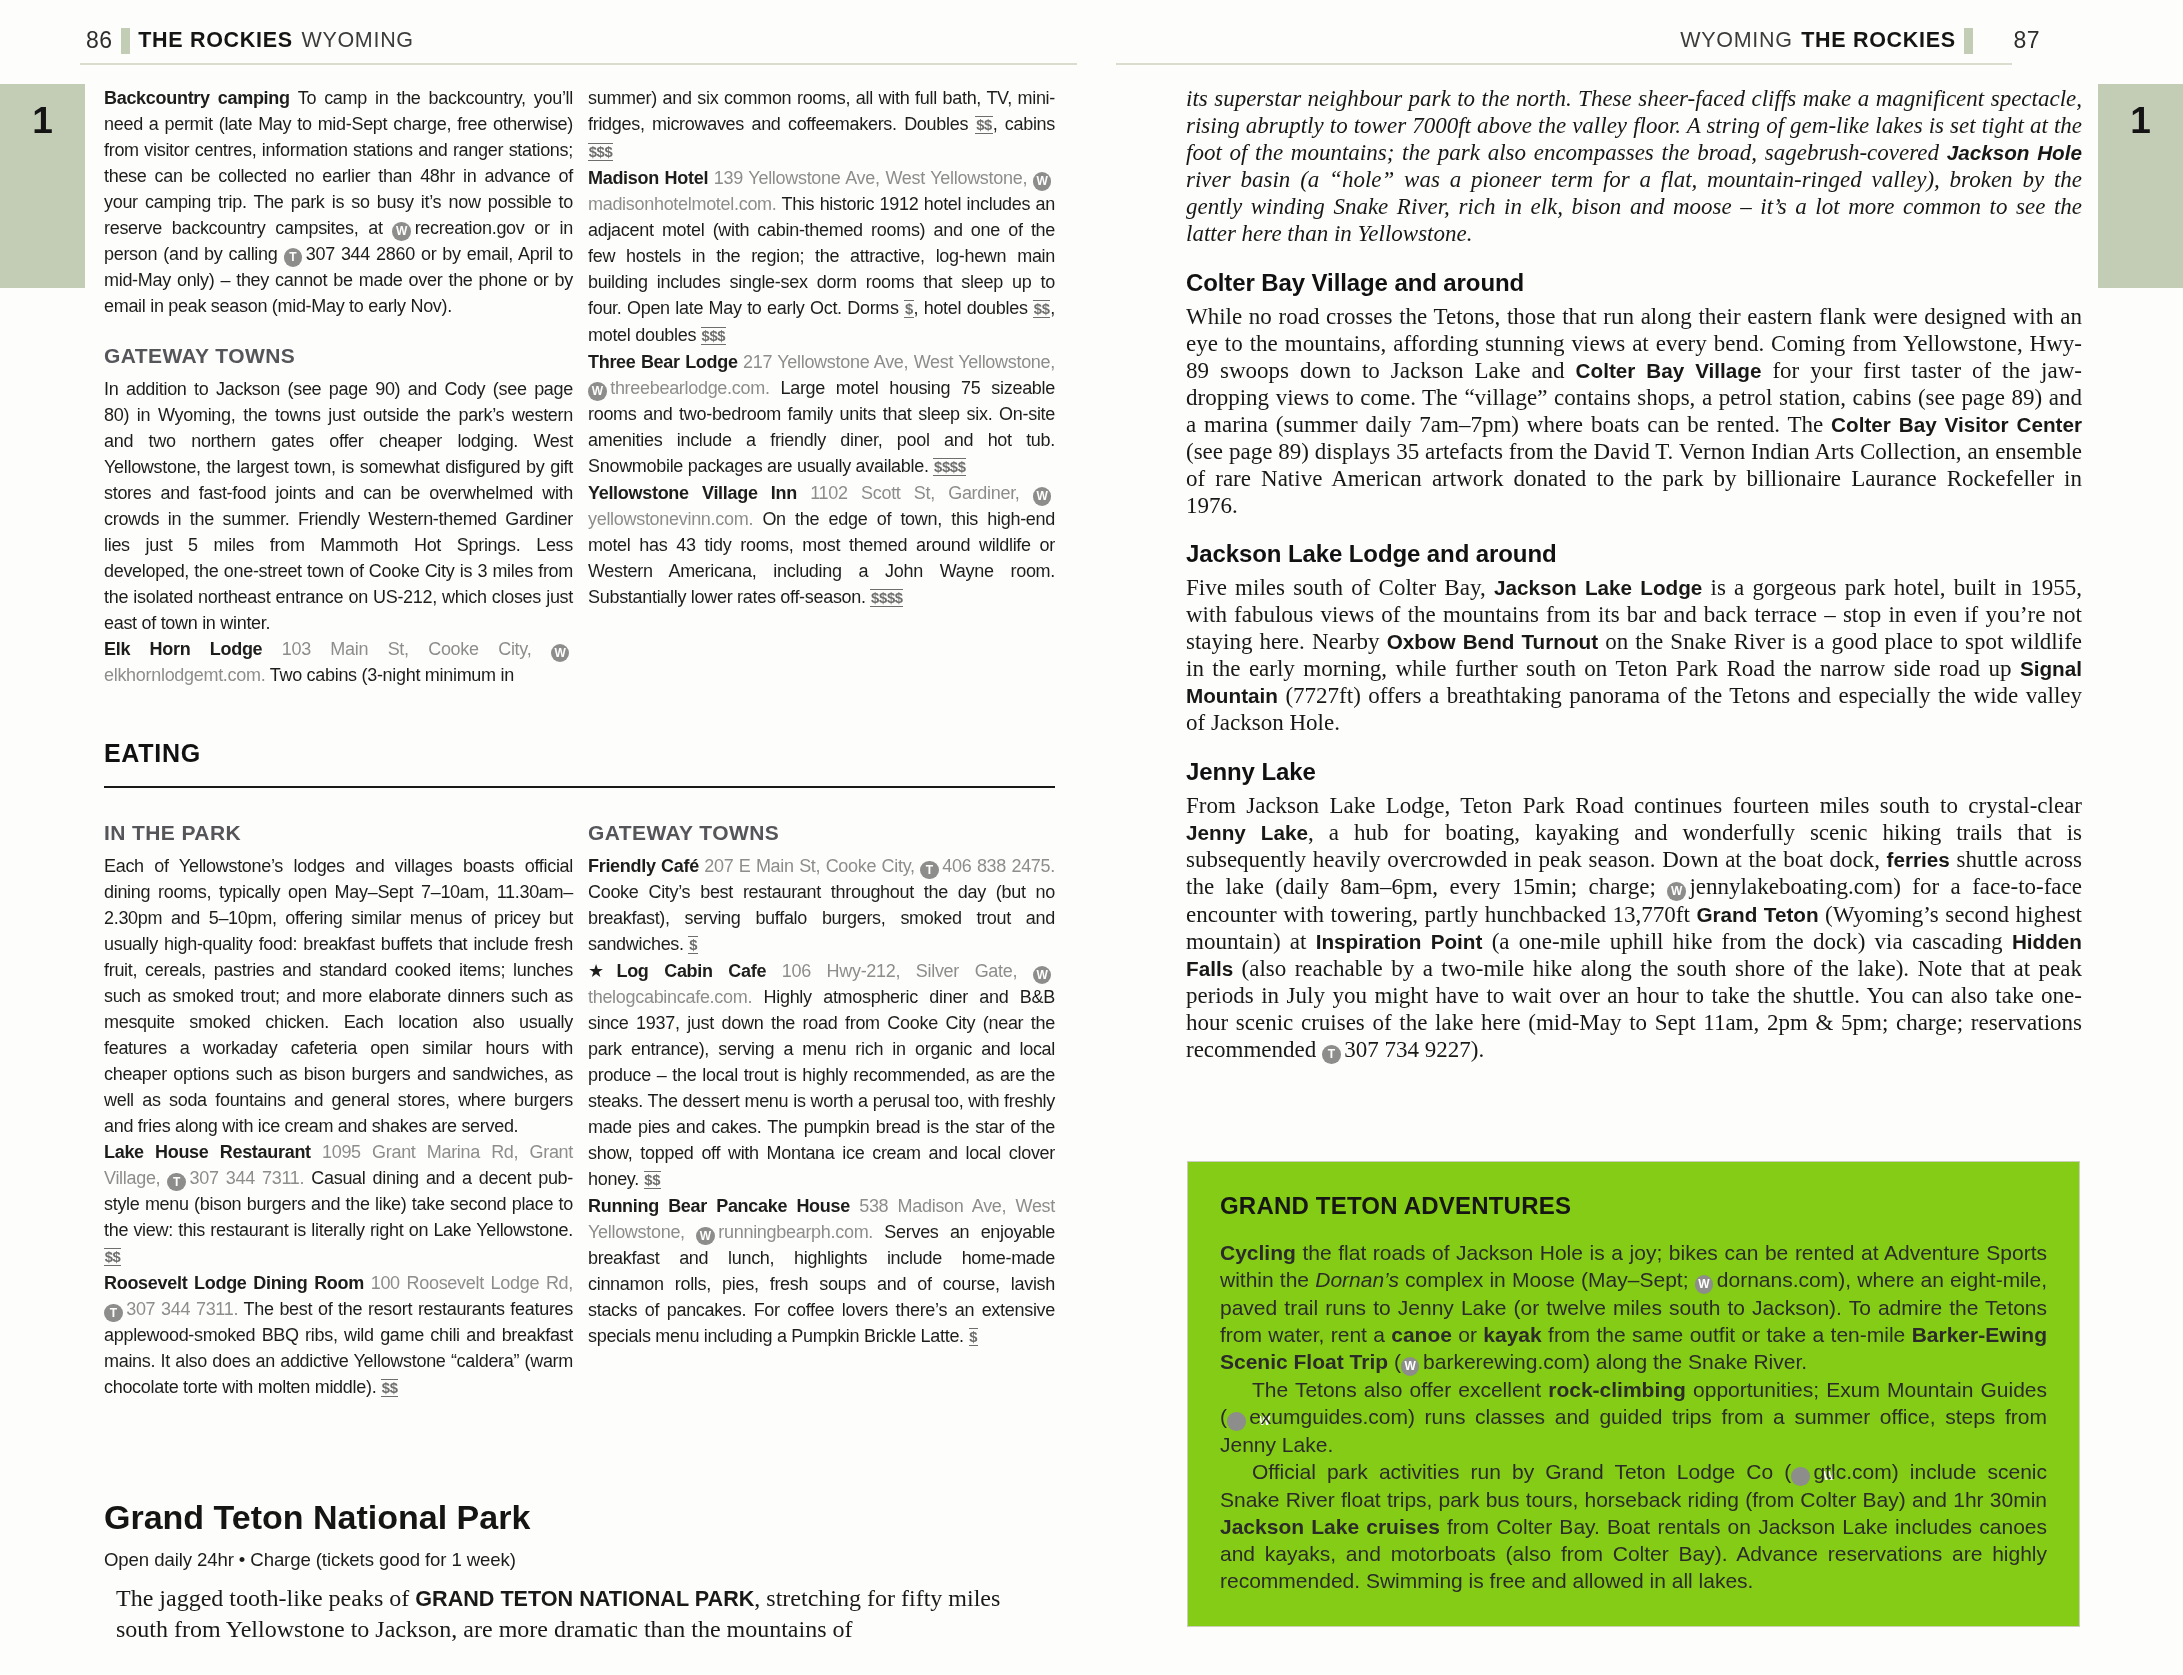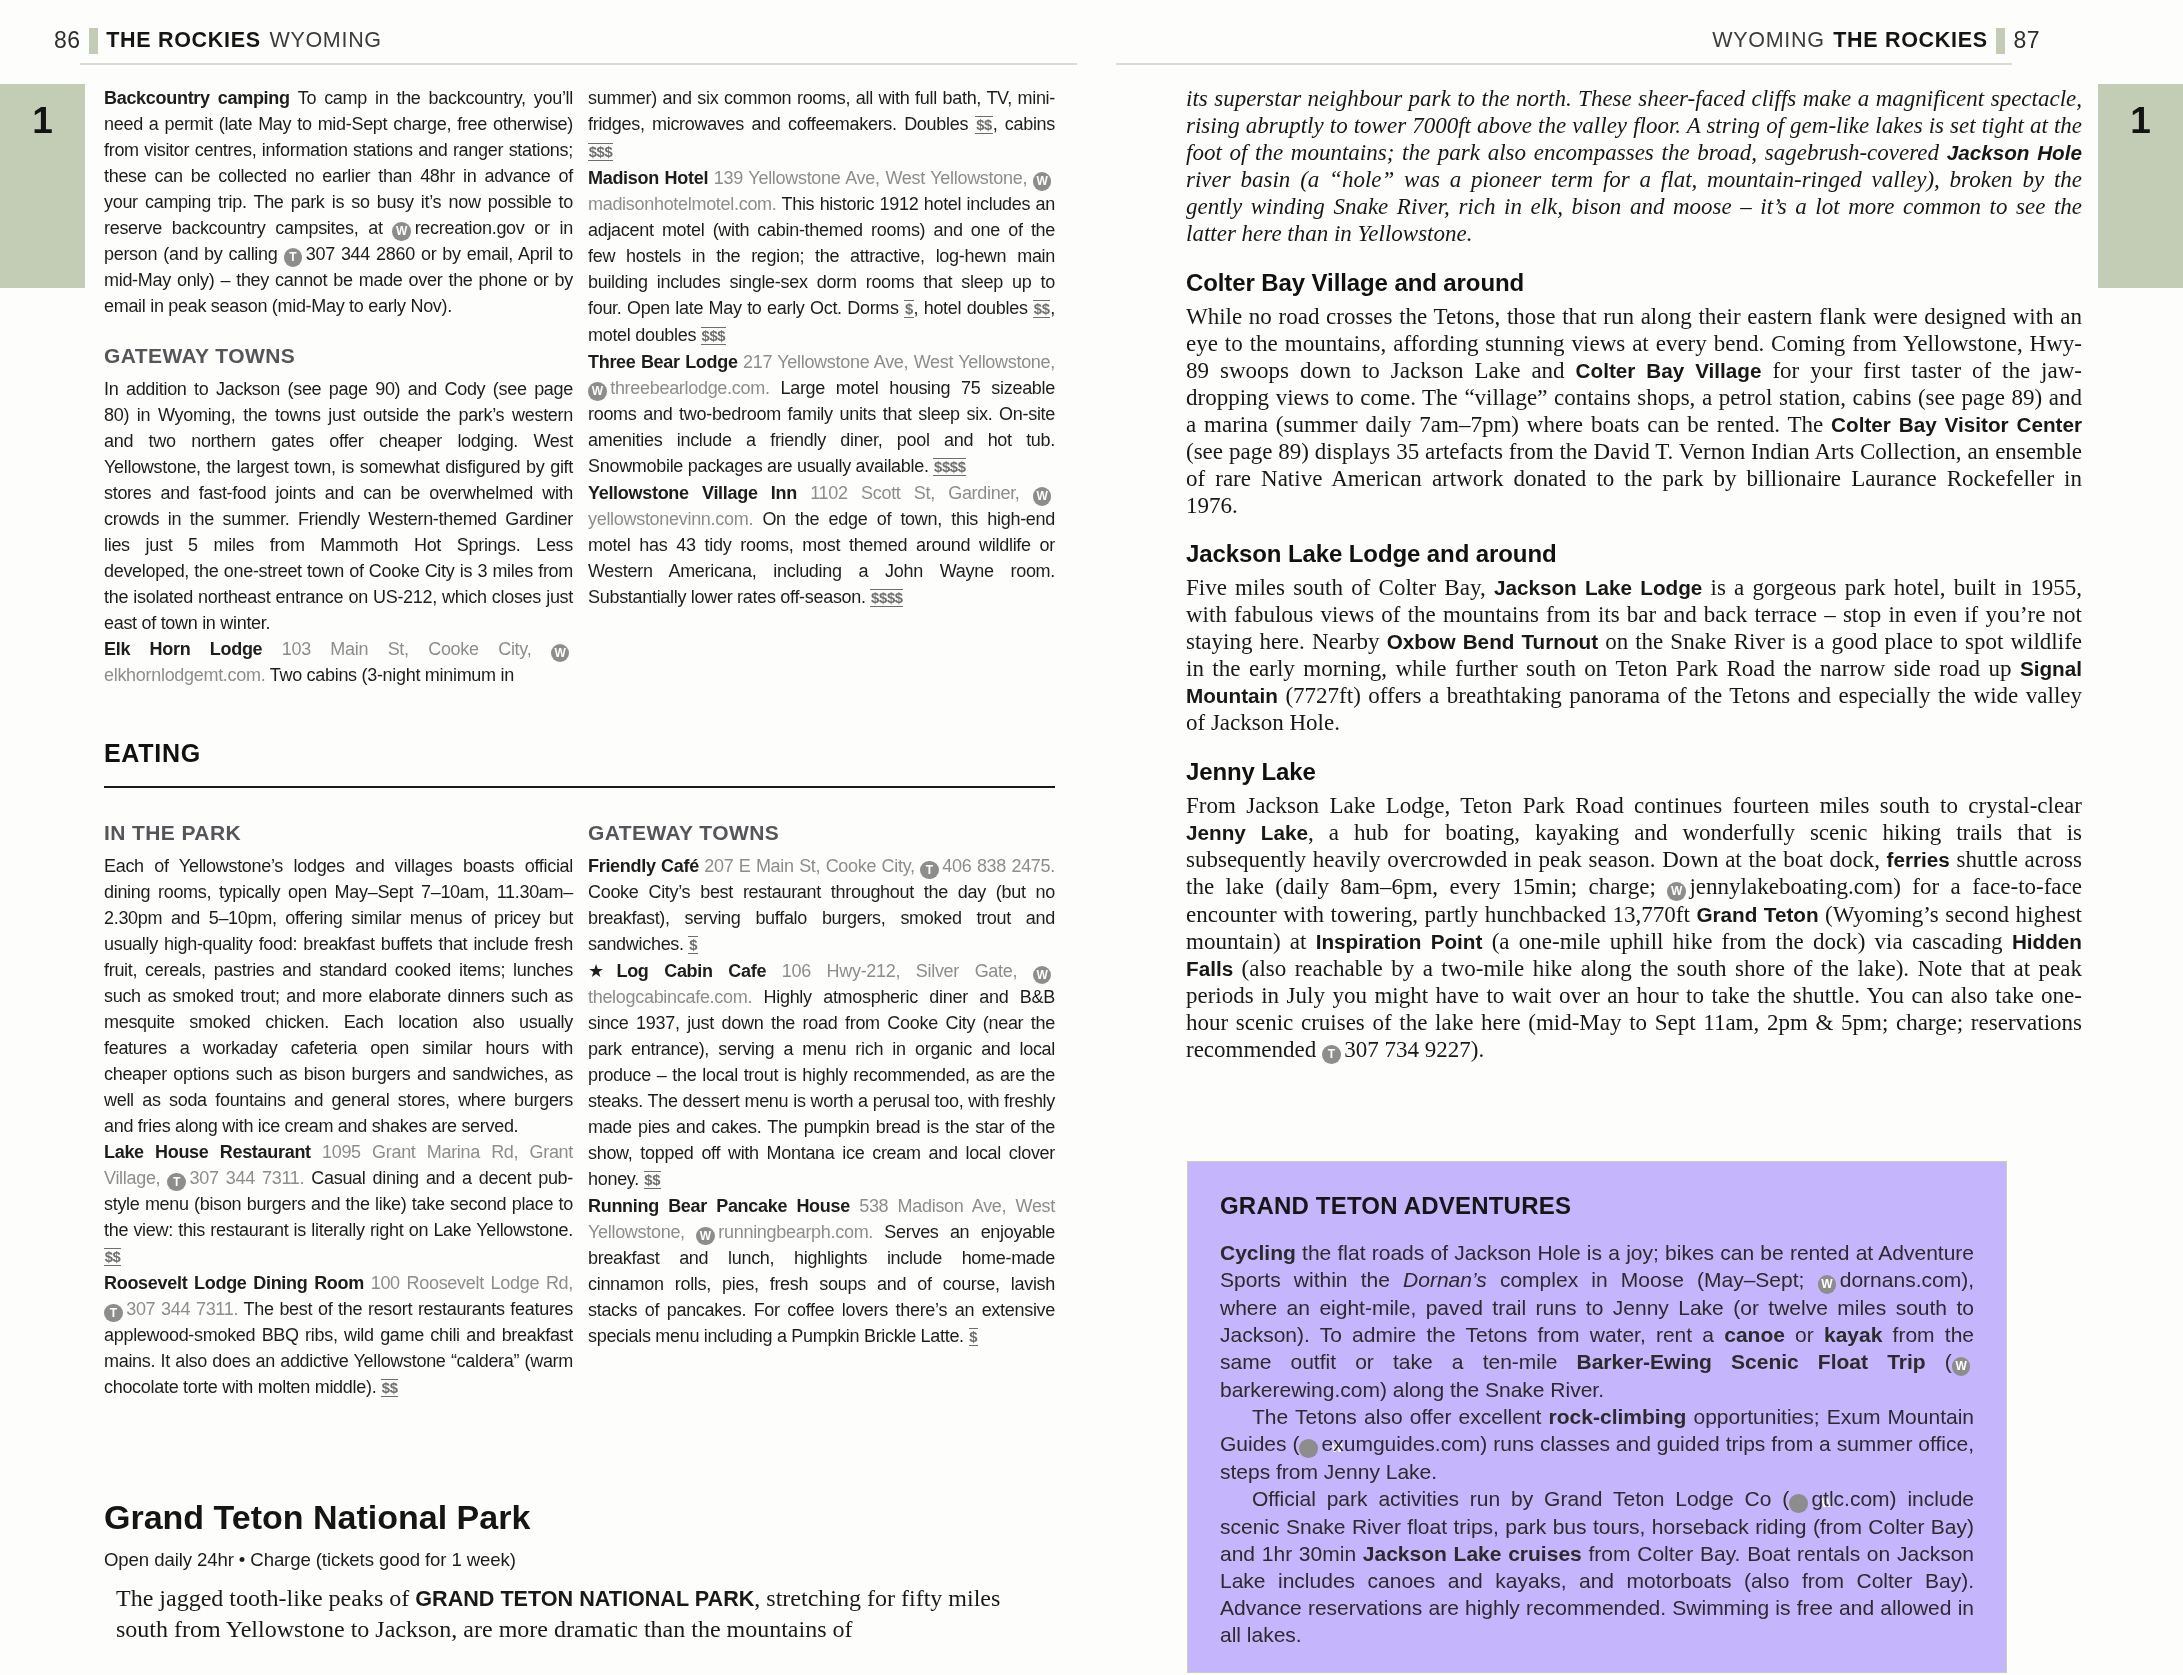--- a/index.html
+++ b/index.html
@@ -5,21 +5,21 @@
   html,body{margin:0;padding:0;}
   body{
     width:2183px;height:1676px;position:relative;background:#fdfdfc;
     font-family:"Liberation Sans",sans-serif;color:#1d1d1b;overflow:hidden;
   }
   .spread{position:absolute;inset:0;}
   
   .hdr{position:absolute;top:27px;display:flex;align-items:center;font-size:21.5px;letter-spacing:0.4px;white-space:nowrap;}
   .hdr-left{left:54px;}
   .hdr-right{right:143px;}
-  .pagenum{font-size:23px;color:#2e2e2c;}
+  .pagenum{font-size:23px;color:#2e2e2c;margin-left:32px;}
   .tick{display:inline-block;width:8.6px;height:26px;background:#c3cdb5;margin:0 8.6px;}
   .book{font-weight:bold;color:#151513;letter-spacing:0.7px;}
   .chapter{color:#3c3c3a;letter-spacing:0.7px;}
   .hdr-left .chapter{margin-left:8.6px;}
   .hdr-right .chapter{margin-right:8.6px;}
   .rule{position:absolute;top:63px;height:2.1px;background:#d9ddcd;}
   .rule-left{left:80px;width:997px;}
   .rule-right{left:1116px;width:896px;}
   
   .tab{position:absolute;top:84px;width:85px;height:204px;background:#c3cdb5;
@@ -44,22 +44,22 @@
   .bottom-sec h2{margin:0 0 11.5px;font-size:34px;color:#151513;}
   .bottom-sec .info{font-size:18.6px;letter-spacing:-0.1px;color:#1c1c1a;margin-bottom:11.5px;}
   .serif-intro{font-family:"Liberation Serif",serif;font-size:24px;line-height:31px;margin:12px;color:#191917;}
   
   .rcol{position:absolute;left:1186px;top:85px;width:896px;font-family:"Liberation Serif",serif;
         font-size:23px;line-height:27px;text-align:justify;color:#181816;}
   .rcol p{margin:0;}
   .rcol h4{font-family:"Liberation Sans",sans-serif;font-size:24px;color:#111;margin:21.5px 0 7.2px;letter-spacing:-0.1px;}
   .rcol > :first-child{margin-top:0;font-style:italic;}
   
-  .featurebox{position:absolute;left:1187px;top:1161px;width:820px;min-height:466px;box-sizing:border-box;
-              background:#c4b5fd;border:1.4px solid #c9cfbb;padding:30px 32px 24px;}
+  .featurebox{position:absolute;left:1187px;top:1161px;width:893px;min-height:466px;box-sizing:border-box;
+              background:#84cc16;border:1.4px solid #c9cfbb;padding:30px 32px 10px;}
   .featurebox h3{margin:0 0 18.6px;font-size:24px;letter-spacing:0.2px;color:#161614;}
   .featurebox p{margin:0;font-size:21px;line-height:27px;color:#2b2b29;text-align:justify;}
   .blk-boxpara-indent{text-indent:32px;}
   
   .seg-b{font-weight:bold;}
   .seg-g{color:#8d8d8b;}
   .seg-i{font-style:italic;}
   .seg-bsans{font-family:"Liberation Sans",sans-serif;font-weight:bold;font-size:.9em;}
   .seg-star{letter-spacing:1.4px;}
   .seg-p{color:#6e6e6c;font-weight:bold;font-size:.82em;border-top:1.4px solid #6e6e6c;

